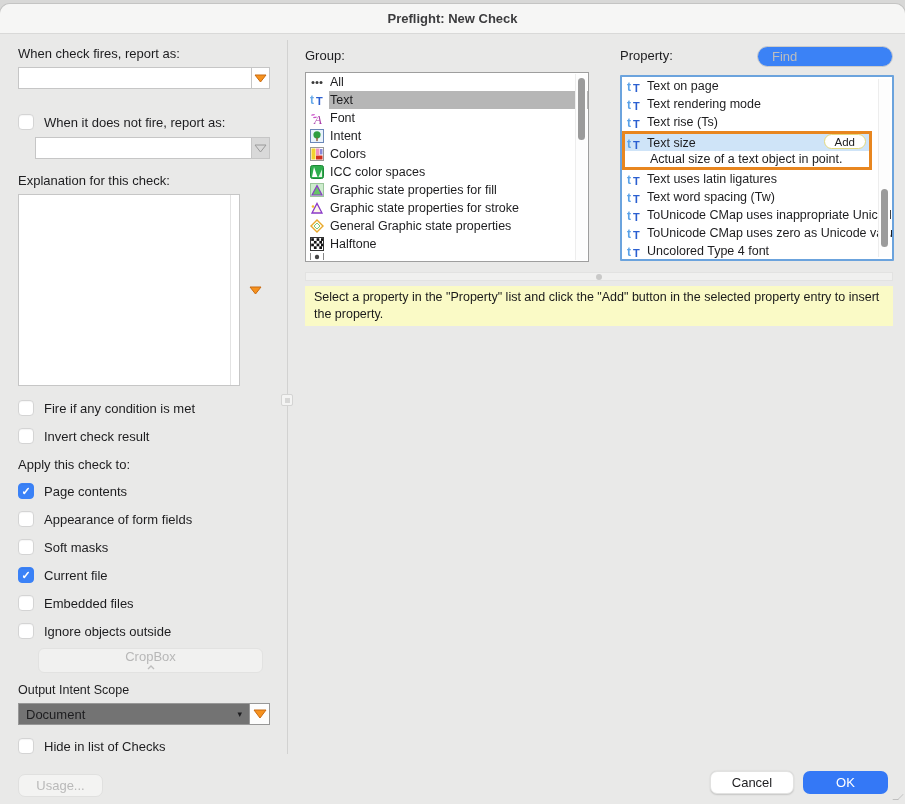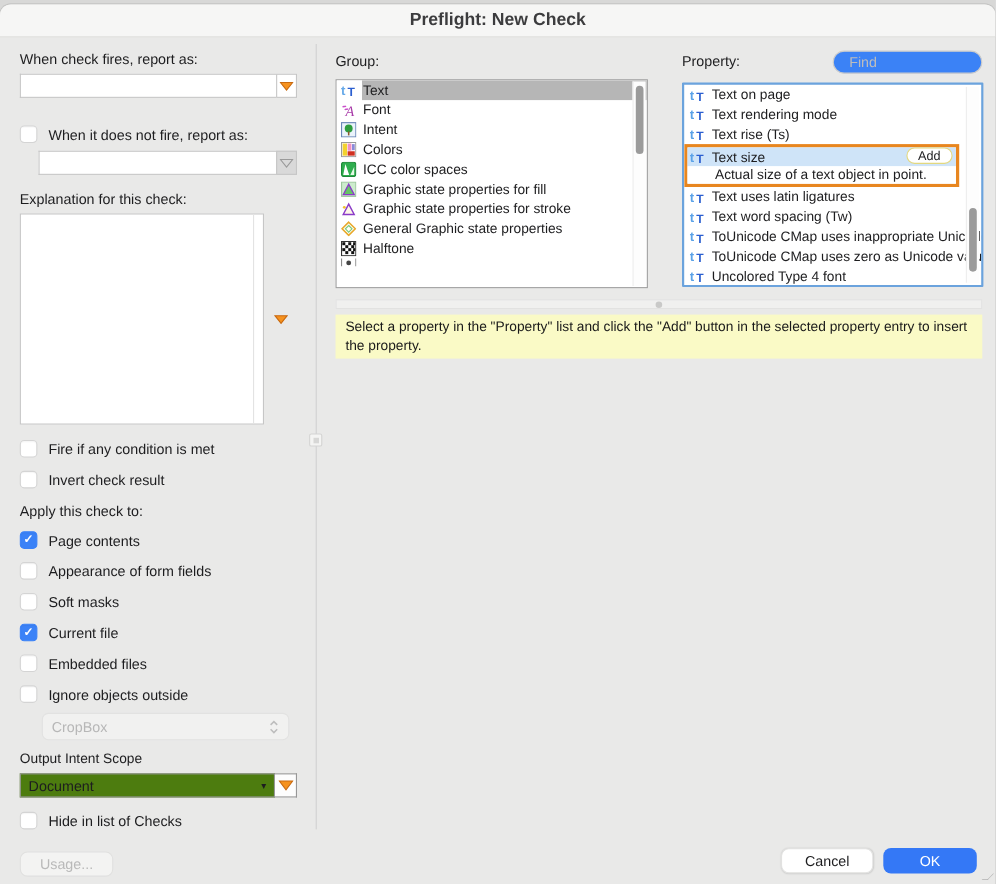--- a/index.html
+++ b/index.html
@@ -4,21 +4,21 @@
 <style>
   html,body{margin:0;padding:0;background:#d8d8d7;}
   *{box-sizing:border-box;}
   .window{position:relative;width:905px;height:804px;background:#d8d8d7;
     font-family:"Liberation Sans",sans-serif;color:#1d1d1f;overflow:hidden;}
   .sheet{position:absolute;left:0;right:0;top:4px;bottom:0;background:#e9e9e8;
     border-radius:10px 10px 0 0;box-shadow:0 0 0 1px #c4c4c3;}
   .titlebar{position:absolute;left:0;right:0;top:0;height:30px;background:#f6f6f5;
     border-bottom:1px solid #d9d9d8;border-radius:10px 10px 0 0;
     display:flex;align-items:center;justify-content:center;}
-  .titlebar .title{font-size:16px;font-weight:bold;color:#3c3c3e;}
+  .titlebar .title{font-size:13px;font-weight:bold;color:#3c3c3e;}
 
   
   .left-panel{position:absolute;left:18px;top:34px;width:252px;}
   .fld-label{font-size:13px;color:#1d1d1f;margin:8px 0 6px 0;}
   .combo{display:flex;height:22px;}
   .combo .tf{flex:1;border:1px solid #c6c6c6;border-right:none;background:#fff;
     height:22px;font-size:13px;padding:0 5px;outline:none;border-radius:0;}
   .combo .dd-btn{width:19px;height:22px;border:1px solid #c6c6c6;background:#fff;
     display:flex;align-items:center;justify-content:center;padding:0;}
   .combo.disabled .dd-btn{background:#d9d9d9;}
@@ -31,23 +31,23 @@
   .cb-label{font-size:13px;}
   .explain-wrap{display:flex;margin-top:4px;}
   .explain-box{width:222px;height:192px;background:#fff;border:1px solid #c6c6c6;
     position:relative;}
   .explain-box .scrollstrip{position:absolute;top:0;bottom:0;right:0;width:9px;
     border-left:1px solid #e3e3e3;}
   .explain-side{width:30px;display:flex;align-items:center;justify-content:center;}
   .indent{margin-left:17px;}
   .select-box{margin:8px 0 0 20px;width:225px;height:25px;border:1px solid #e2e2e1;
     border-radius:6px;background:#f1f1f0;display:flex;align-items:center;
-    justify-content:space-between;padding:0 8px;color:#b7b7b7;font-size:13px;}
+    justify-content:space-between;padding:0 8px;color:#b7b7b7;font-size:13px;flex-direction:column;}
   .out-combo{display:flex;height:22px;margin-top:6px;}
-  .out-select{width:233px;height:22px;border:1px solid #979797;background:#4d7c0f;
+  .out-select{width:233px;height:22px;border:1px solid #979797;background:#737373;
     display:flex;align-items:center;justify-content:space-between;
     font-size:13px;padding:0 7px;}
   .out-select .caret{font-size:9px;color:#1d1d1f;}
   .out-dd{width:20px;height:22px;border:1px solid #979797;border-left:none;
     background:#fdfdfd;display:flex;align-items:center;justify-content:center;padding:0;}
   .usage-btn{margin-top:19px;width:85px;height:23px;border-radius:7px;background:#f3f3f2;
     border:1px solid #e0e0df;color:#b9b9b9;font-size:13px;font-family:inherit;}
 
   
   .v-split{position:absolute;left:287px;top:36px;height:714px;width:1px;background:#d2d2d1;}
@@ -222,20 +222,28 @@
   </div>
 
   <div class="v-split"></div>
   <div class="v-split-handle">
         <span class="dot"></span>
       </div>
 
   <div class="panel-label" style="left:305px;top:44px;">Group:</div>
   <div class="group-list">
 
+    <div class="g-row">
+      <svg class="icon14" viewBox="0 0 14 14">
+        <circle cx="3" cy="7.5" r="1.5" fill="#3a3a3a"></circle>
+            <circle cx="7" cy="7.5" r="1.5" fill="#3a3a3a"></circle>
+            <circle cx="11" cy="7.5" r="1.5" fill="#3a3a3a"></circle>
+      </svg>
+      <span>All</span>
+    </div>
 
     <div class="g-row selected">
       <svg class="icon14" viewBox="0 0 14 14">
         <text x="0" y="11" font-family="Liberation Sans,sans-serif" font-size="12" font-weight="700" fill="#66a9e9">t</text>
         <text x="6" y="12" font-family="Liberation Sans,sans-serif" font-size="11" font-weight="700" fill="#2b5fd0">T</text>
       </svg>
       <span>Text</span>
     </div>
 
     <div class="g-row">

